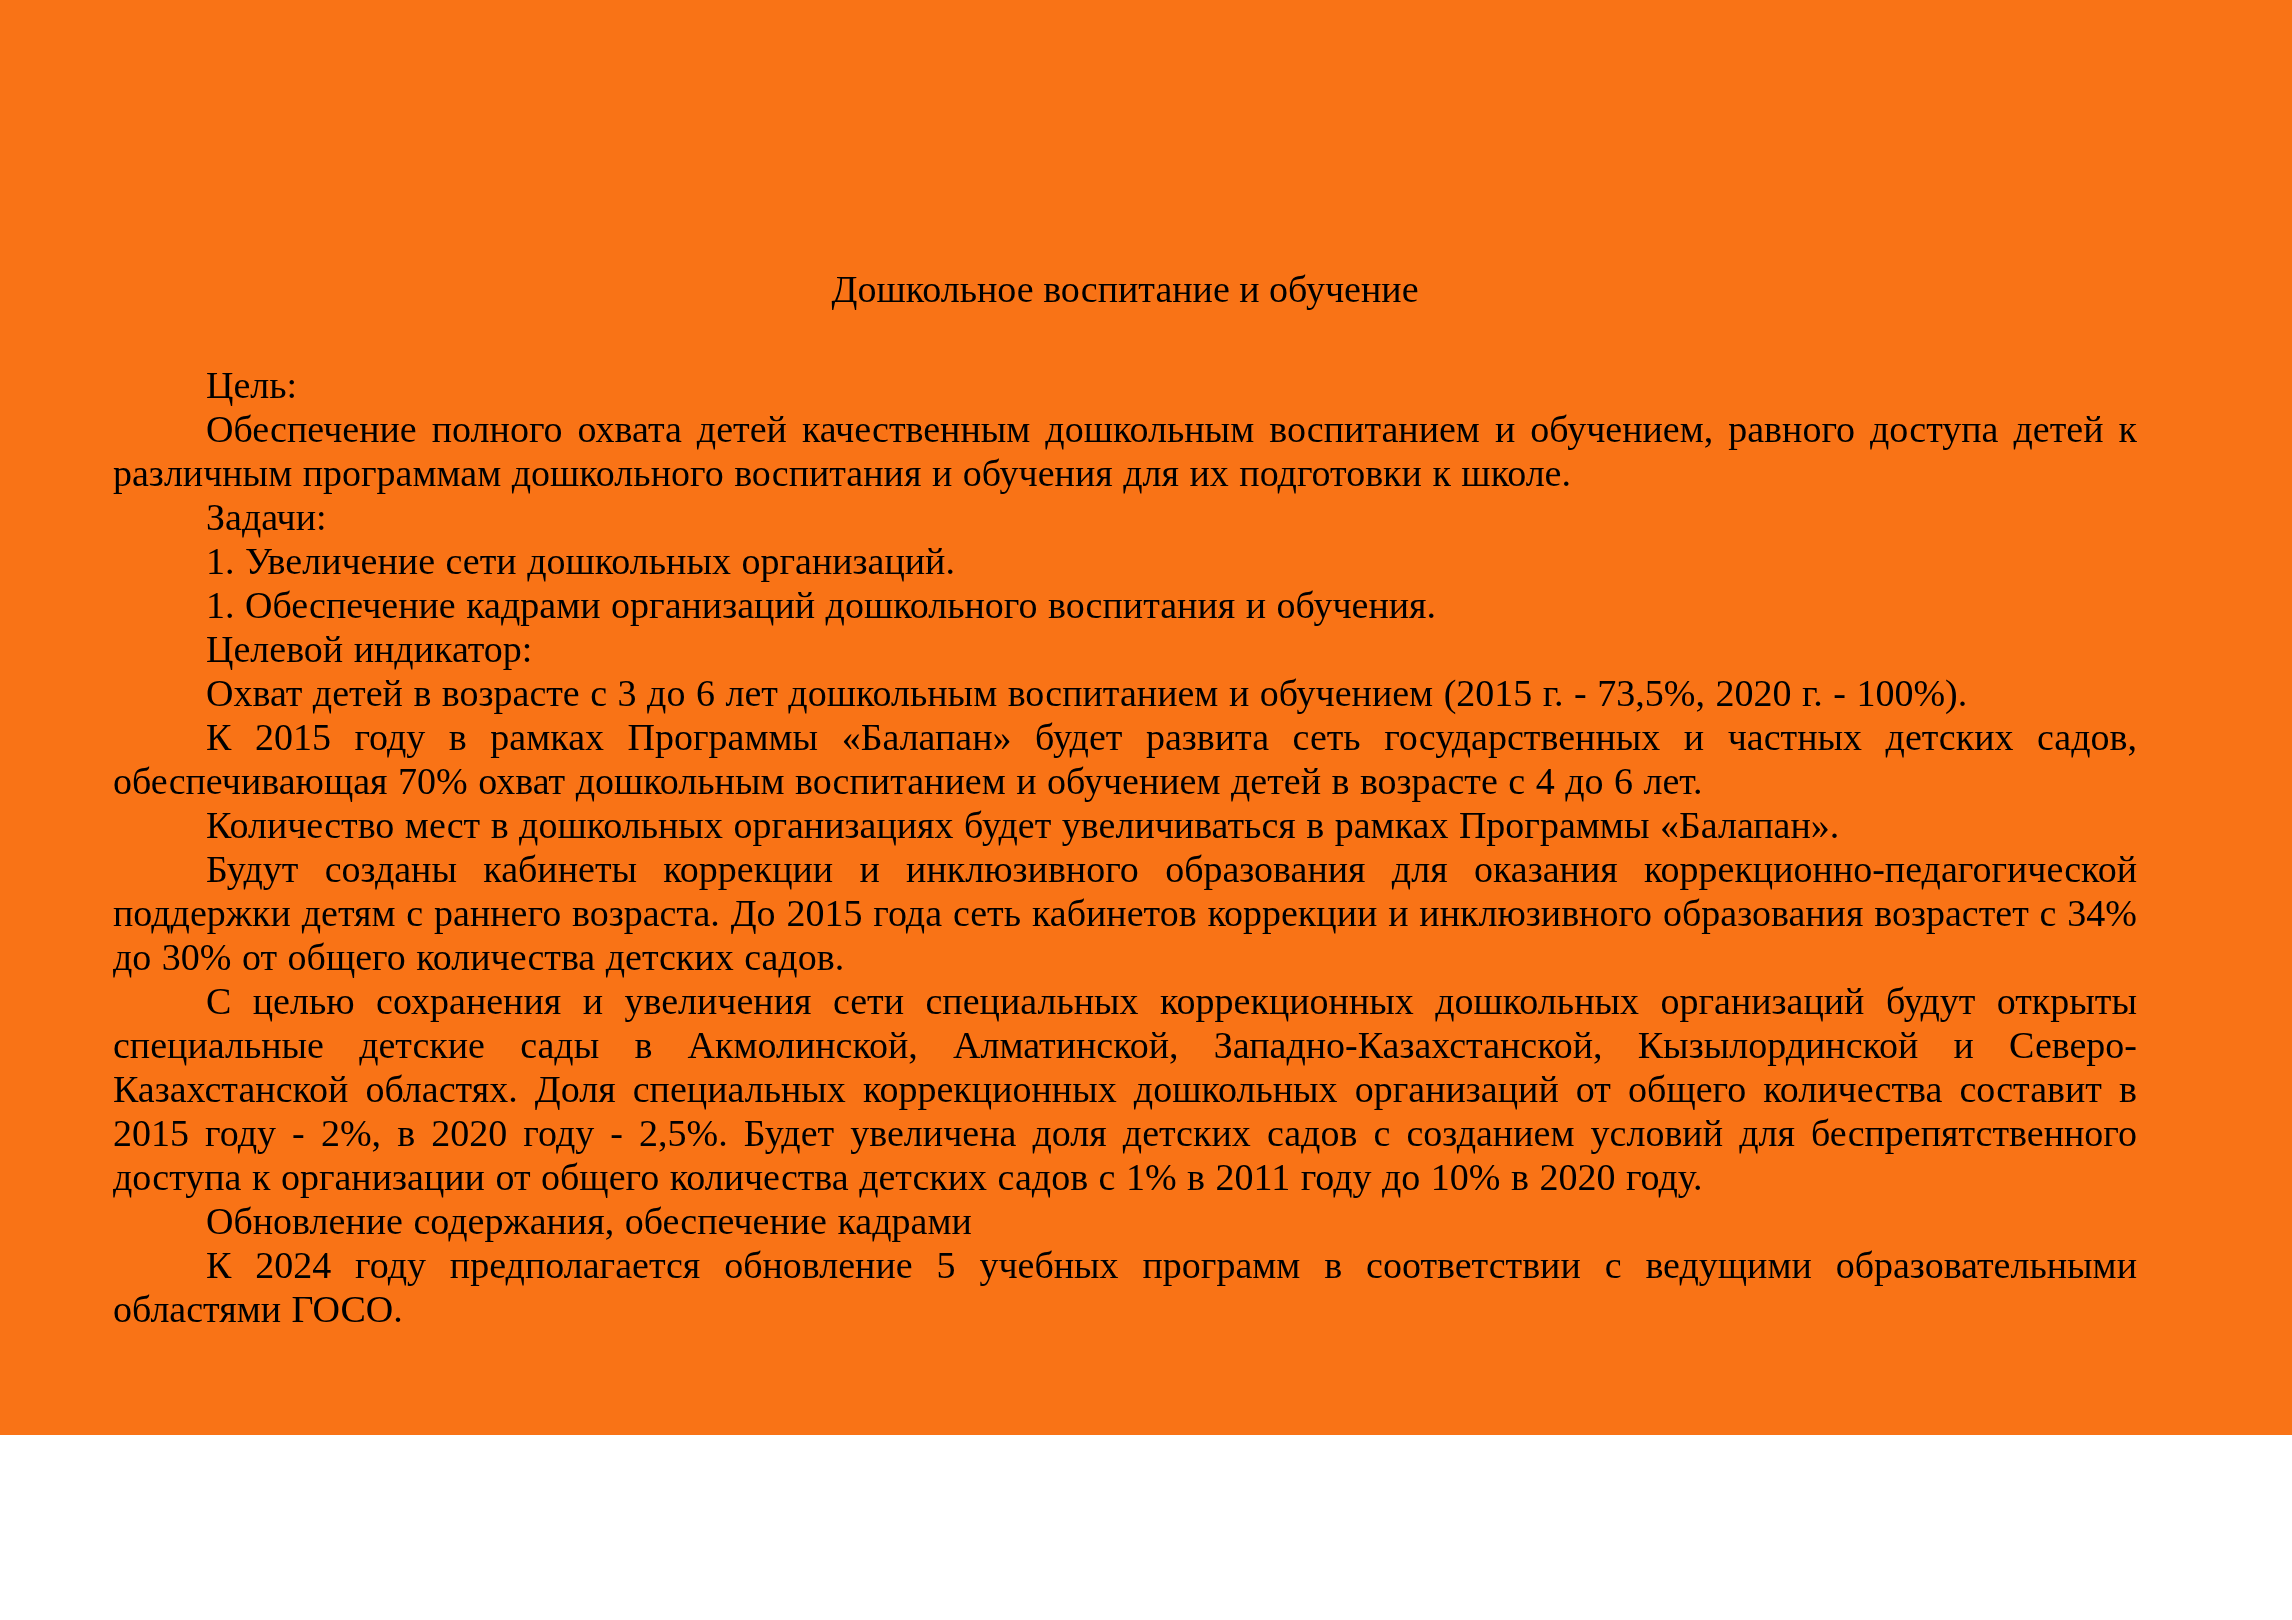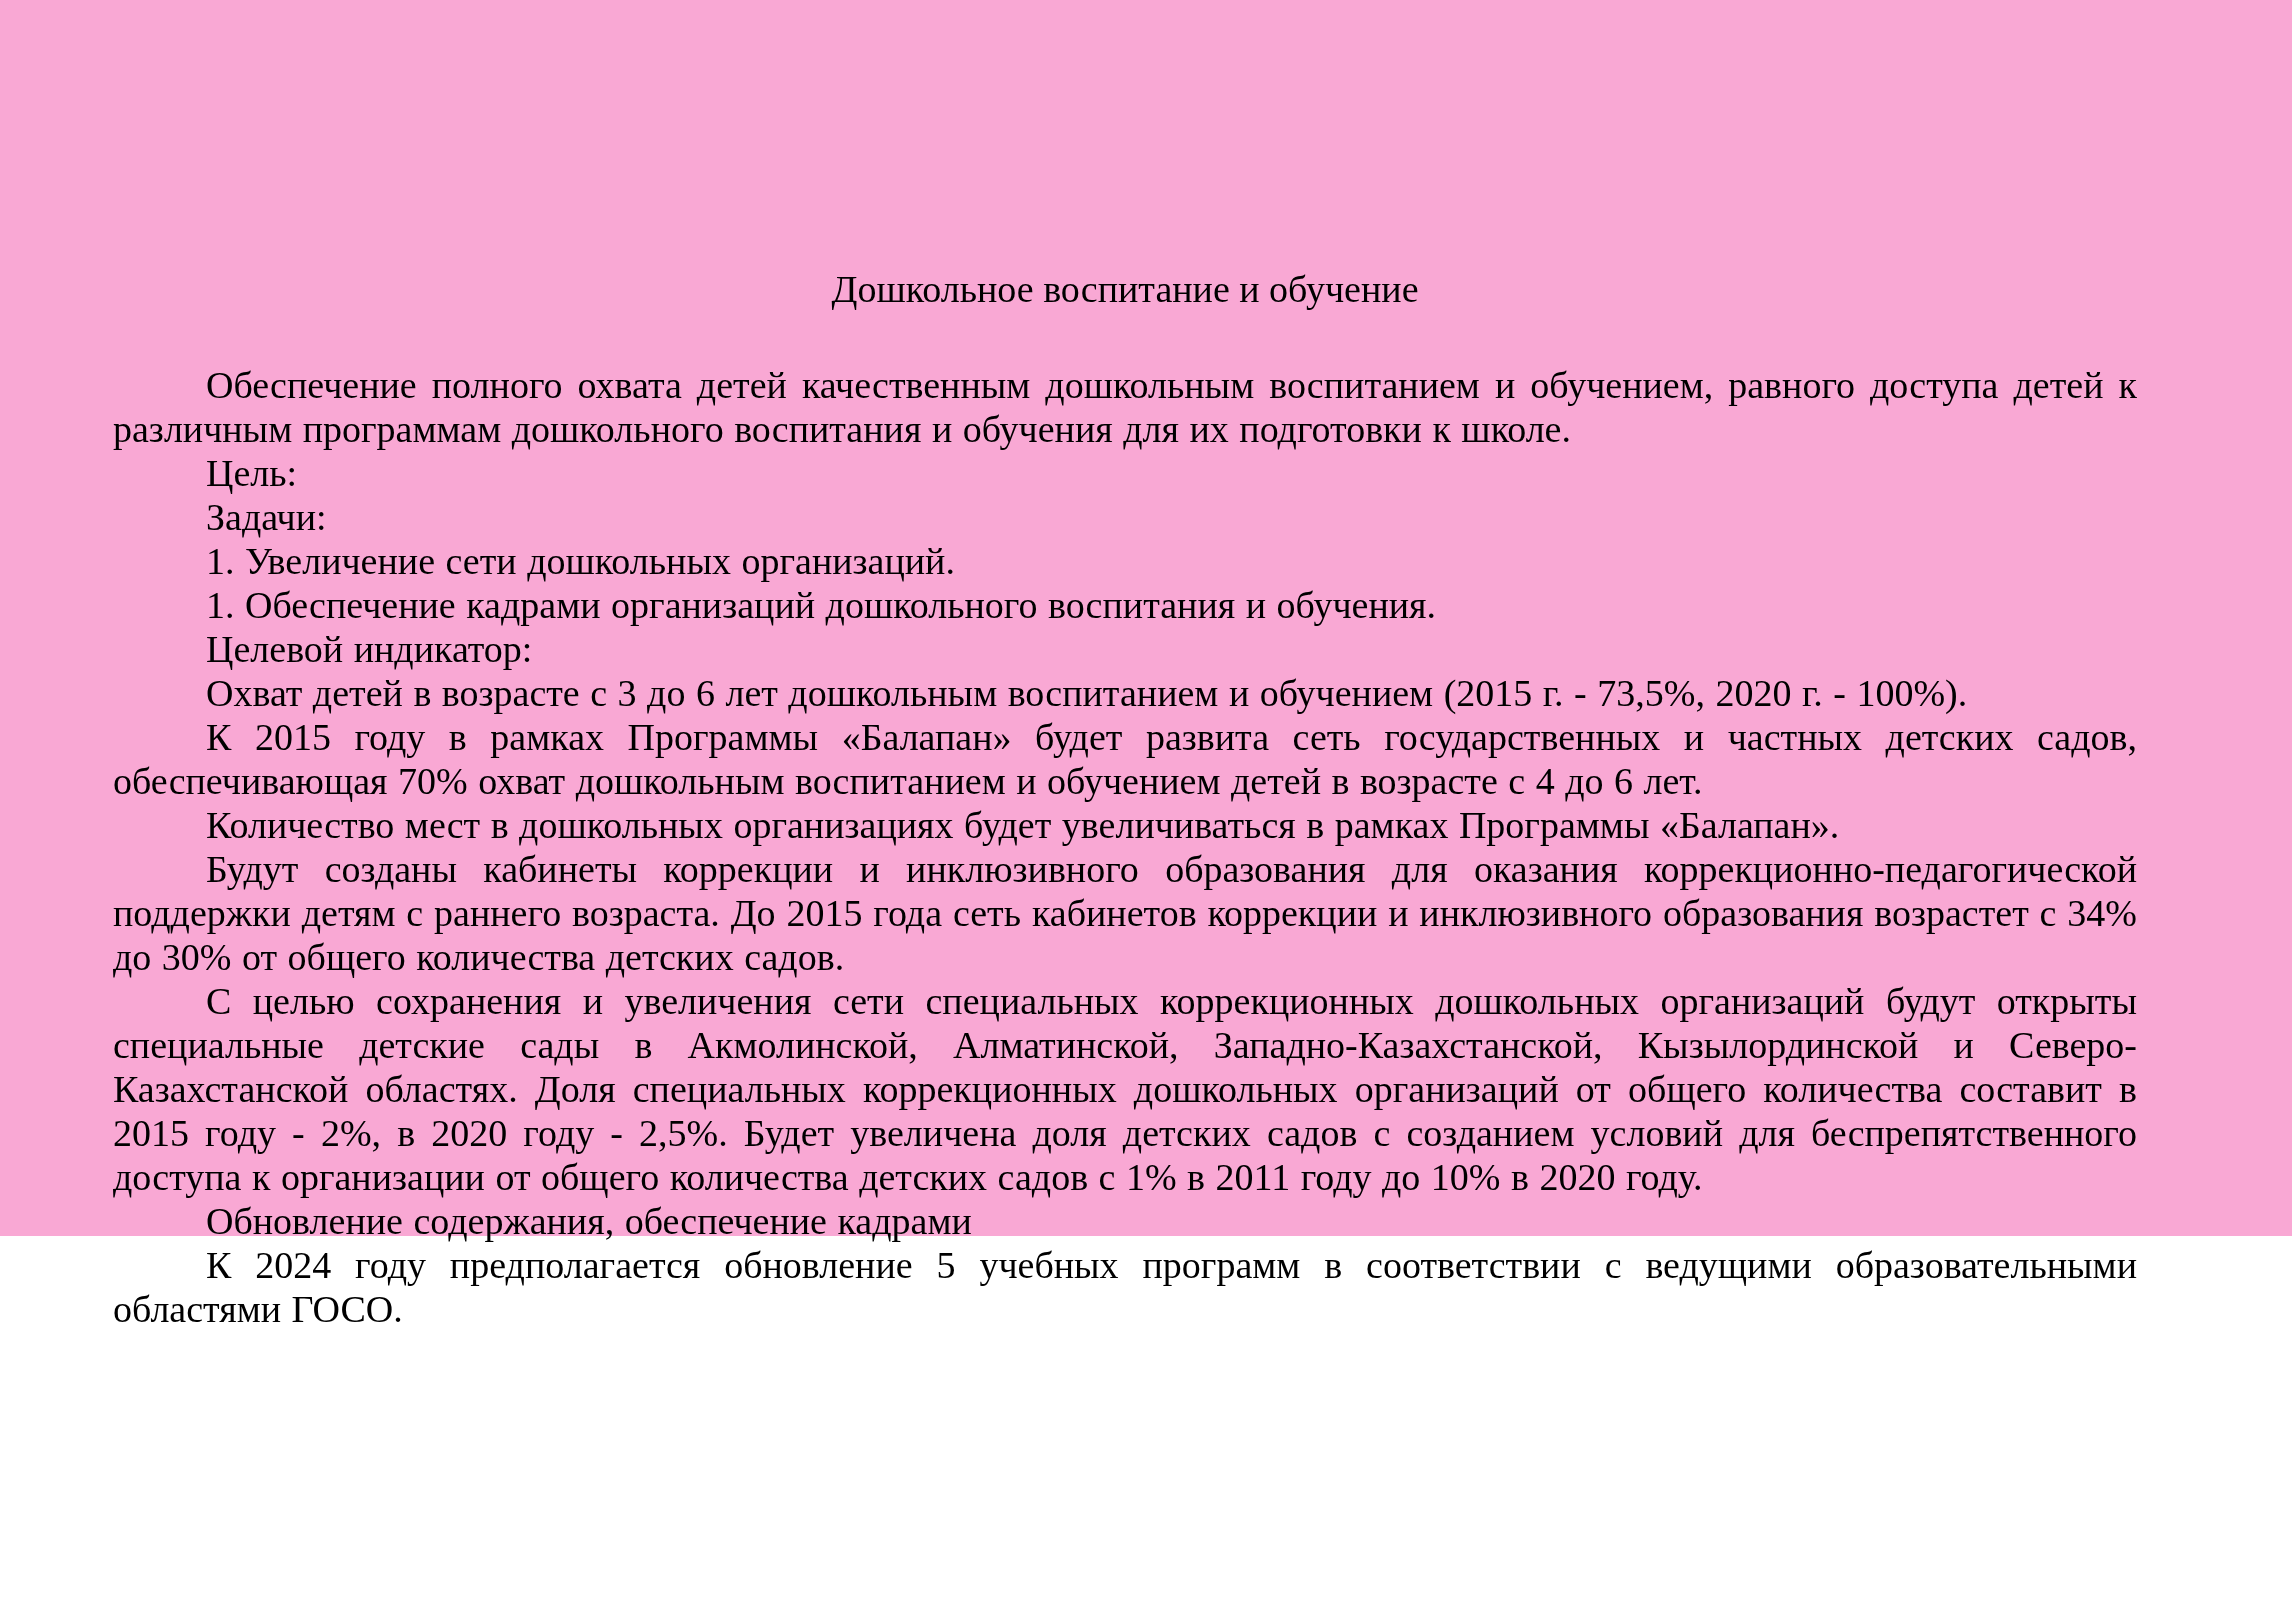--- a/index.html
+++ b/index.html
@@ -9,24 +9,24 @@
     height: 1620px;
     background: #ffffff;
     font-family: "Liberation Serif", serif;
     color: #000000;
     overflow: hidden;
   }
   .page {
     position: absolute;
     top: 0; left: 0;
     width: 2293px;
-    height: 1236px;
+    height: 1435px;
     box-sizing: border-box;
     padding: 267px 156px 39px 113px;
-    background: #f9a8d4;
+    background: #f97316;
   }
   .doc-title {
     font-size: 38px;
     line-height: 44px;
     font-weight: normal;
     text-align: center;
     margin: 0 0 52px 0;
   }
   .doc-body { width: 100%; }
   .para {
@@ -38,22 +38,22 @@
     word-spacing: 1px;
     hyphens: none;
   }
 </style>
 </head>
 <body>
 
 <div class="page">
   <div class="doc-title">Дошкольное воспитание и обучение</div>
   <div class="doc-body">
+      <p class="para">Цель:</p>
       <p class="para">Обеспечение полного охвата детей качественным дошкольным воспитанием и обучением, равного доступа детей к различным программам дошкольного воспитания и обучения для их подготовки к школе.</p>
-      <p class="para">Цель:</p>
       <p class="para">Задачи:</p>
       <p class="para">1. Увеличение сети дошкольных организаций.</p>
       <p class="para">1. Обеспечение кадрами организаций дошкольного воспитания и обучения.</p>
       <p class="para">Целевой индикатор:</p>
       <p class="para">Охват детей в возрасте с 3 до 6 лет дошкольным воспитанием и обучением (2015 г. - 73,5%, 2020 г. - 100%).</p>
       <p class="para">К 2015 году в рамках Программы «Балапан» будет развита сеть государственных и частных детских садов, обеспечивающая 70% охват дошкольным воспитанием и обучением детей в возрасте с 4 до 6 лет.</p>
       <p class="para">Количество мест в дошкольных организациях будет увеличиваться в рамках Программы «Балапан».</p>
       <p class="para">Будут созданы кабинеты коррекции и инклюзивного образования для оказания коррекционно-педагогической поддержки детям с раннего возраста. До 2015 года сеть кабинетов коррекции и инклюзивного образования возрастет с 34% до 30% от общего количества детских садов.</p>
       <p class="para">С целью сохранения и увеличения сети специальных коррекционных дошкольных организаций будут открыты специальные детские сады в Акмолинской, Алматинской, Западно-Казахстанской, Кызылординской и Северо-Казахстанской областях. Доля специальных коррекционных дошкольных организаций от общего количества составит в 2015 году - 2%, в 2020 году - 2,5%. Будет увеличена доля детских садов с созданием условий для беспрепятственного доступа к организации от общего количества детских садов с 1% в 2011 году до 10% в 2020 году.</p>
       <p class="para">Обновление содержания, обеспечение кадрами</p>

